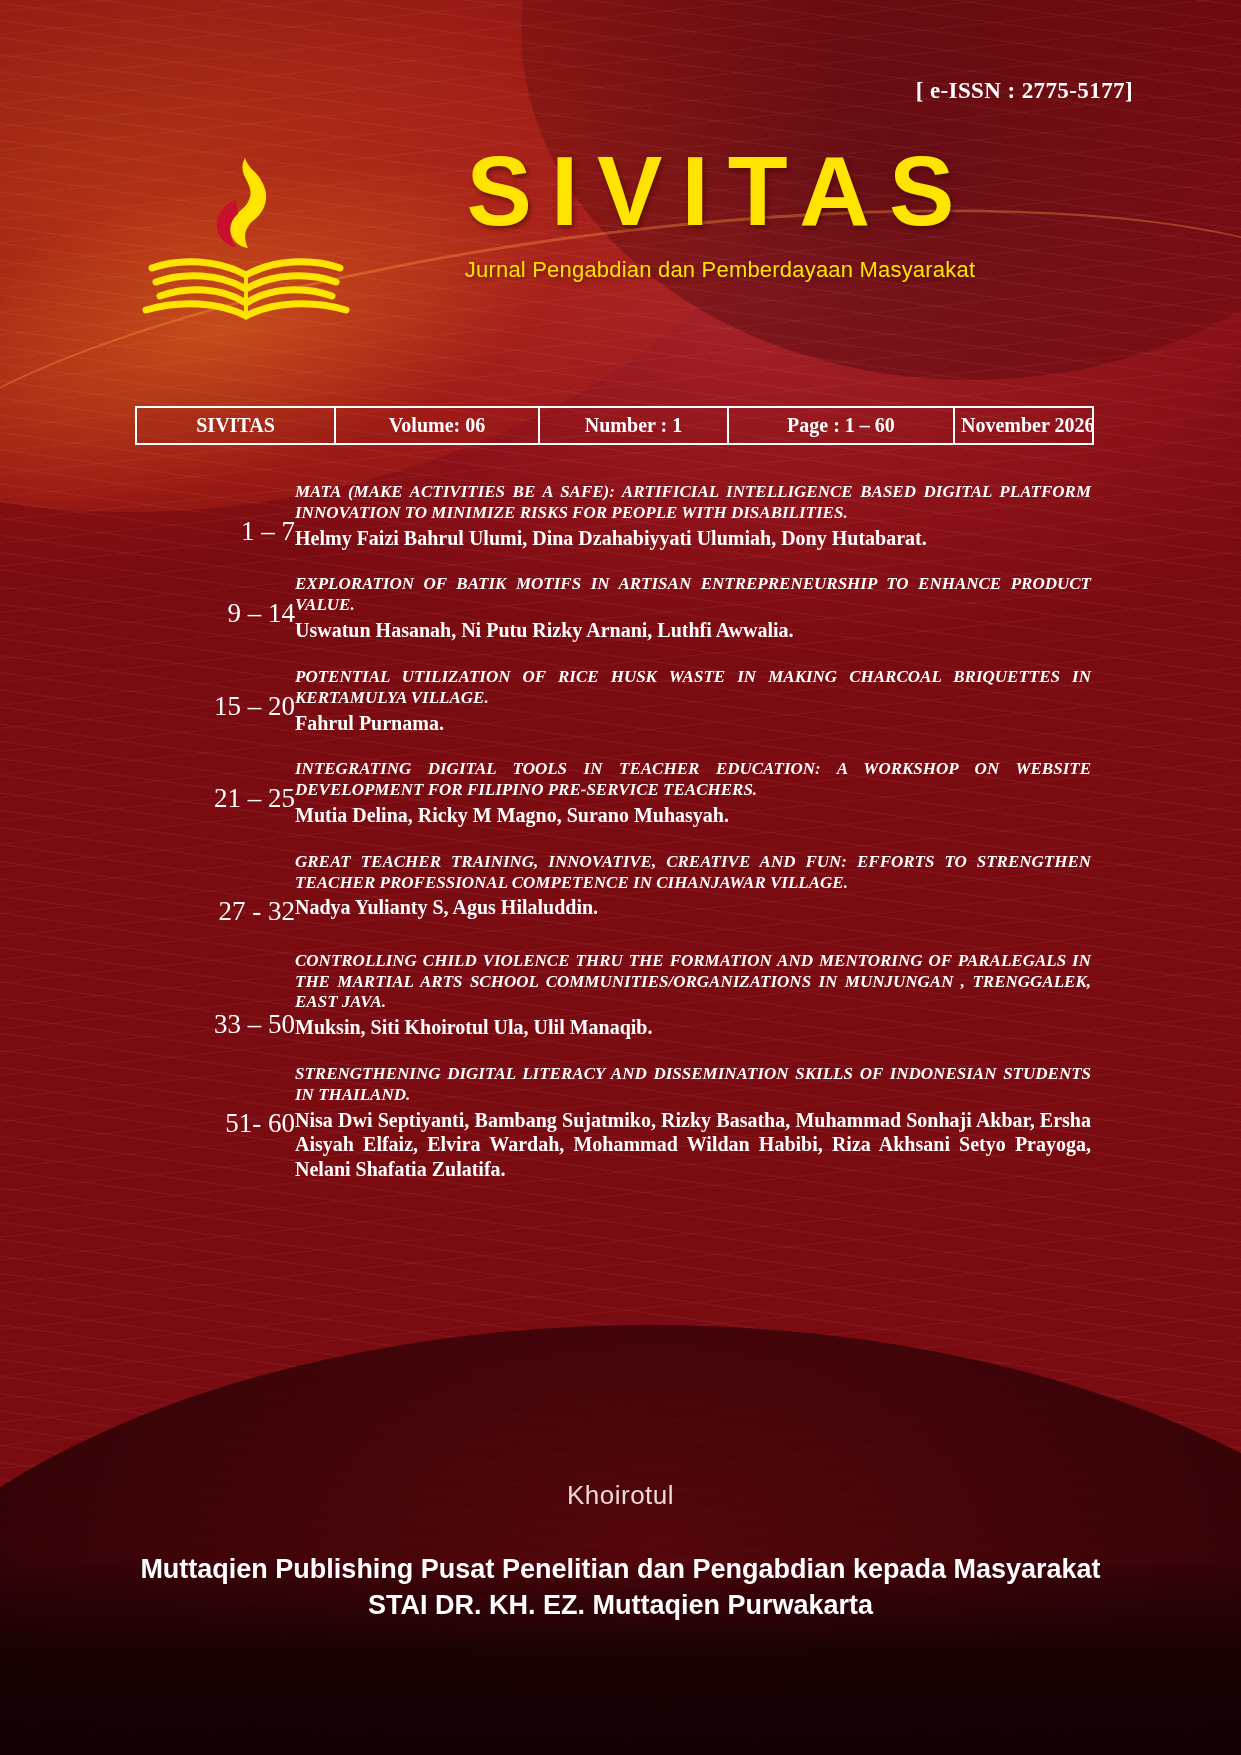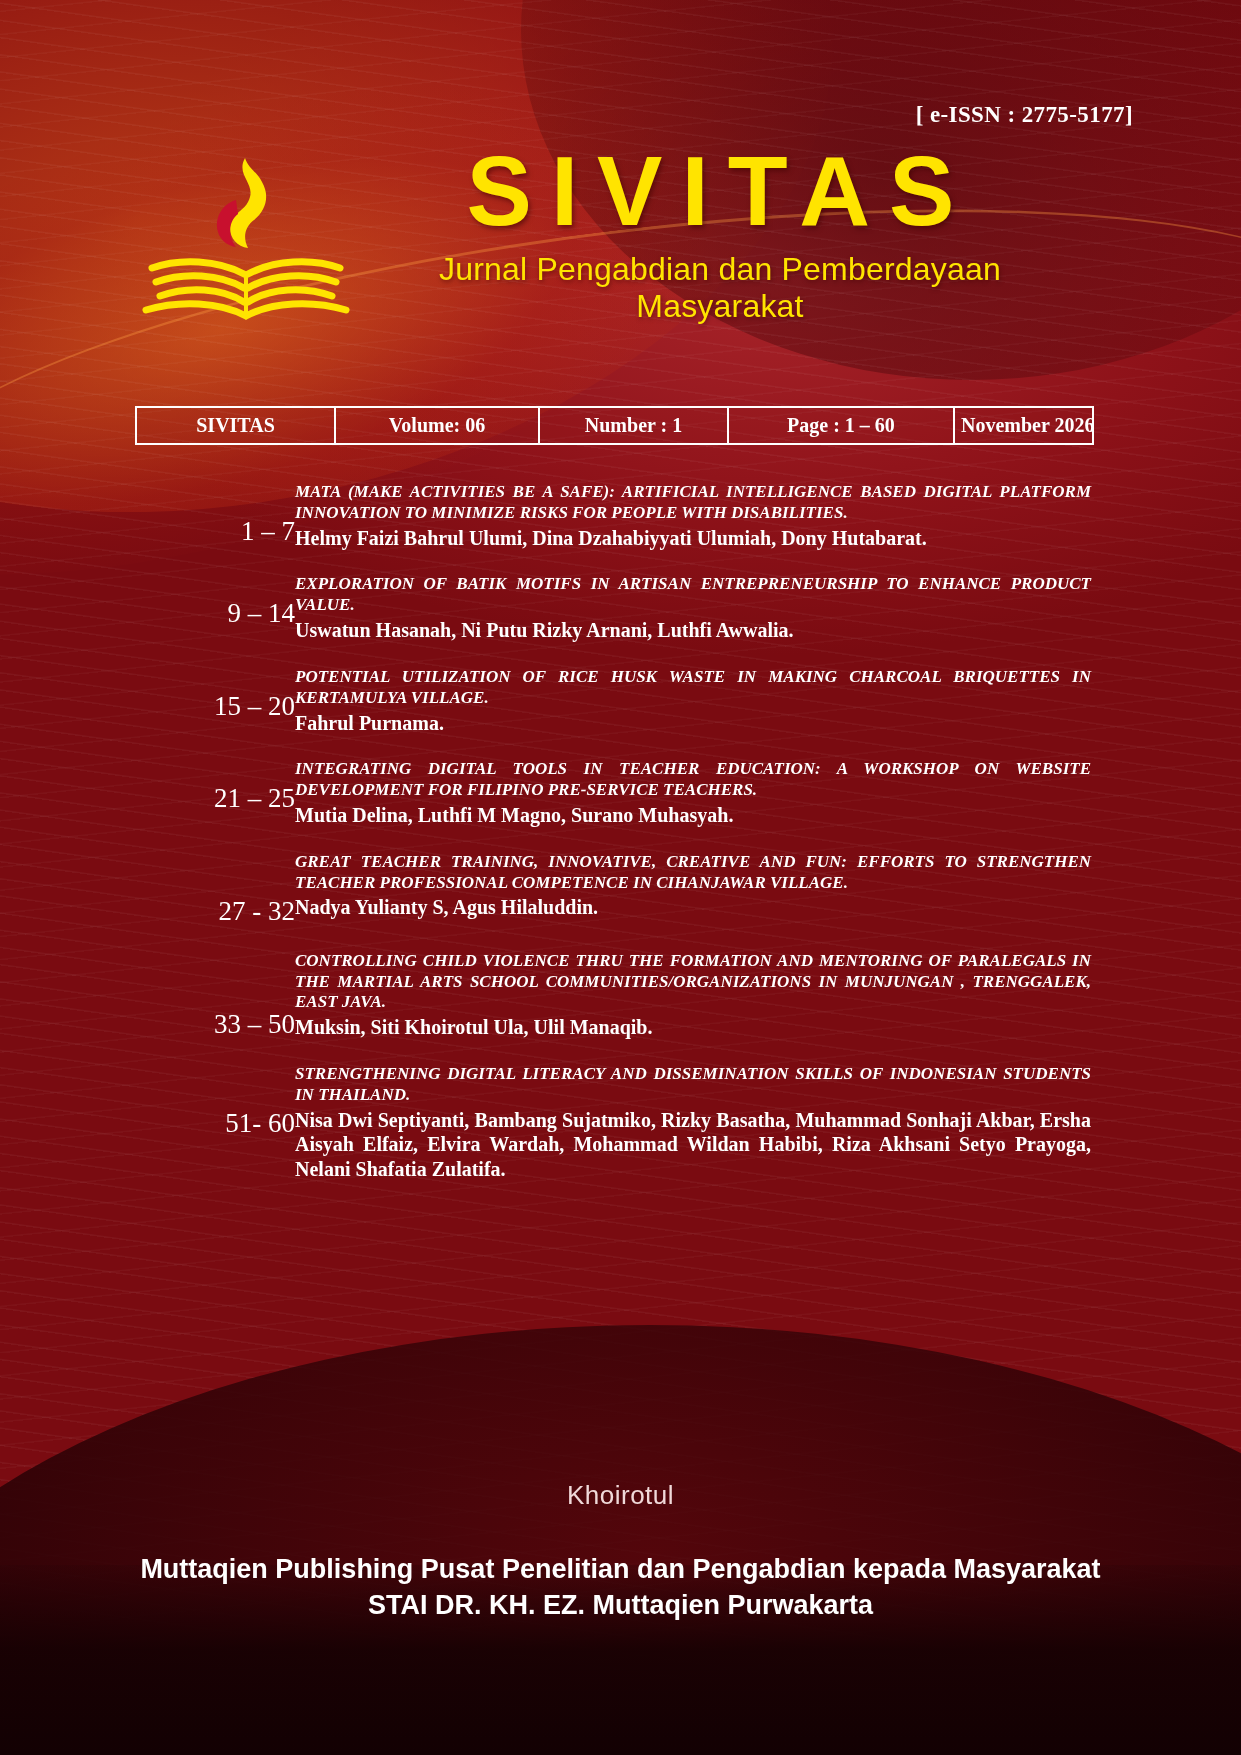--- a/index.html
+++ b/index.html
@@ -114,21 +114,20 @@
 
   .issn {
     position: absolute;
     right: 108px;
     top: 78px;
     color: #ffffff;
     font-family: "Liberation Serif", serif;
     font-size: 23px;
     font-weight: bold;
     letter-spacing: 0.4px;
-    margin-top: 24px;
   }
 
   .logo-wrap {
     position: absolute;
     left: 140px;
     top: 150px;
     width: 230px;
     height: 180px;
   }
 
@@ -142,24 +141,24 @@
     color: #ffe400;
     font-family: "Liberation Sans", sans-serif;
     font-size: 98px;
     font-weight: bold;
     letter-spacing: 19px;
     line-height: 1.05;
     text-align: center;
     text-shadow: 2px 3px 5px rgba(60,0,0,0.55);
   }
   .subtitle {
-    margin-top: 8px;
+    margin-top: 14px;
     color: #ffe400;
     font-family: "Liberation Sans", sans-serif;
-    font-size: 32px;
+    font-size: 22px;
     font-weight: normal;
     text-align: center;
     letter-spacing: 0.2px;
     text-shadow: 1px 2px 4px rgba(60,0,0,0.5);
   }
 
   .meta-bar {
     position: absolute;
     left: 135px;
     top: 406px;
@@ -335,21 +334,21 @@
         <div class="etext">
           <p class="art-title">POTENTIAL UTILIZATION OF RICE HUSK WASTE IN MAKING CHARCOAL BRIQUETTES IN KERTAMULYA VILLAGE.</p>
           <p class="art-authors">Fahrul Purnama.</p>
         </div>
       </div>
 
       <div class="entry e4">
         <div class="pages">21 – 25</div>
         <div class="etext">
           <p class="art-title">INTEGRATING DIGITAL TOOLS IN TEACHER EDUCATION: A WORKSHOP ON WEBSITE DEVELOPMENT FOR FILIPINO PRE-SERVICE TEACHERS.</p>
-          <p class="art-authors">Mutia Delina, Luthfi M Magno, Surano Muhasyah.</p>
+          <p class="art-authors">Mutia Delina, Ricky M Magno, Surano Muhasyah.</p>
         </div>
       </div>
 
       <div class="entry e5">
         <div class="pages">27 - 32</div>
         <div class="etext">
           <p class="art-title">GREAT TEACHER TRAINING, INNOVATIVE, CREATIVE AND FUN: EFFORTS TO STRENGTHEN TEACHER PROFESSIONAL COMPETENCE IN CIHANJAWAR VILLAGE.</p>
           <p class="art-authors">Nadya Yulianty S, Agus Hilaluddin.</p>
         </div>
       </div>

